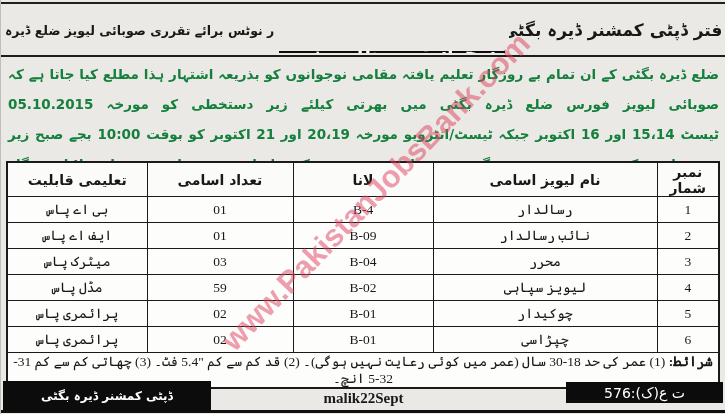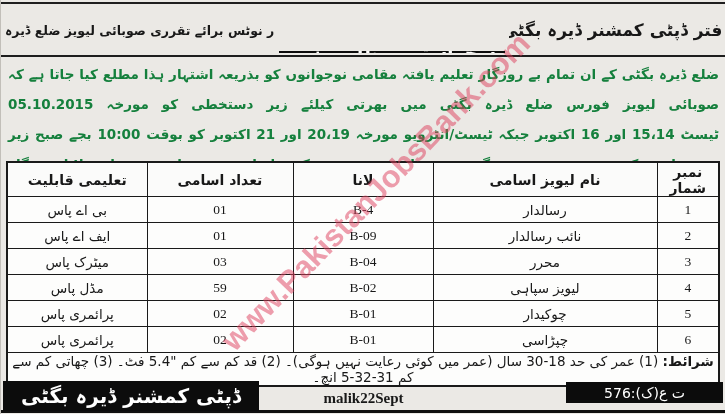--- a/index.html
+++ b/index.html
@@ -25,29 +25,29 @@
 
   
   .bodytext{position:absolute;top:59px;left:7px;right:7px;direction:rtl;z-index:4;}
   .bline{font-size:13.5px;line-height:30px;text-align:justify;text-align-last:justify;color:#15803d;font-weight:bold;}
 
   
   table.jobs{position:absolute;top:161px;left:5px;width:714px;border-collapse:collapse;
     direction:rtl;background:#fdfdfc;z-index:4;border:2px solid #1a1a1a;}
   table.jobs th,table.jobs td{border:1.5px solid #1a1a1a;text-align:center;vertical-align:middle;padding:0 3px;}
   table.jobs th{height:33px;font-size:14px;font-weight:bold;background:#fbfbfa;}
-  table.jobs td{height:25px;font-size:13.5px;}
+  table.jobs td{height:25px;font-size:13.5px;font-family:Liberation Serif, serif;}
   td.lat{font-family:"Liberation Serif",serif;font-size:15px;}
   td.cond{height:27px;text-align:right;font-size:13px;padding:2px 5px;margin-left:14px;}
   td.cond b{font-size:13.5px;}
 
   
-  .sig-box{position:absolute;left:2px;top:381px;width:256px;height:30px;background:#0c0c0c;color:#fff;
+  .sig-box{position:absolute;left:2px;top:381px;width:208px;height:30px;background:#0c0c0c;color:#fff;
     display:flex;align-items:center;justify-content:center;direction:rtl;
-    font-weight:bold;font-size:20px;z-index:6;}
+    font-weight:bold;font-size:12px;z-index:6;}
   .press-code{position:absolute;left:0;right:0;top:390px;text-align:center;
     font-family:"Liberation Serif",serif;font-weight:bold;font-size:15px;z-index:6;}
   .ref-box{position:absolute;right:3px;top:382px;width:157px;height:21px;background:#0c0c0c;color:#fff;
     display:flex;align-items:center;justify-content:center;direction:rtl;
     font-weight:normal;font-size:14px;z-index:6;}
 
   
   .watermark{position:absolute;left:375px;top:192px;
     transform:translate(-50%,-50%) rotate(-46deg);
     font-family:"Liberation Sans",sans-serif;font-weight:bold;font-size:31px;

